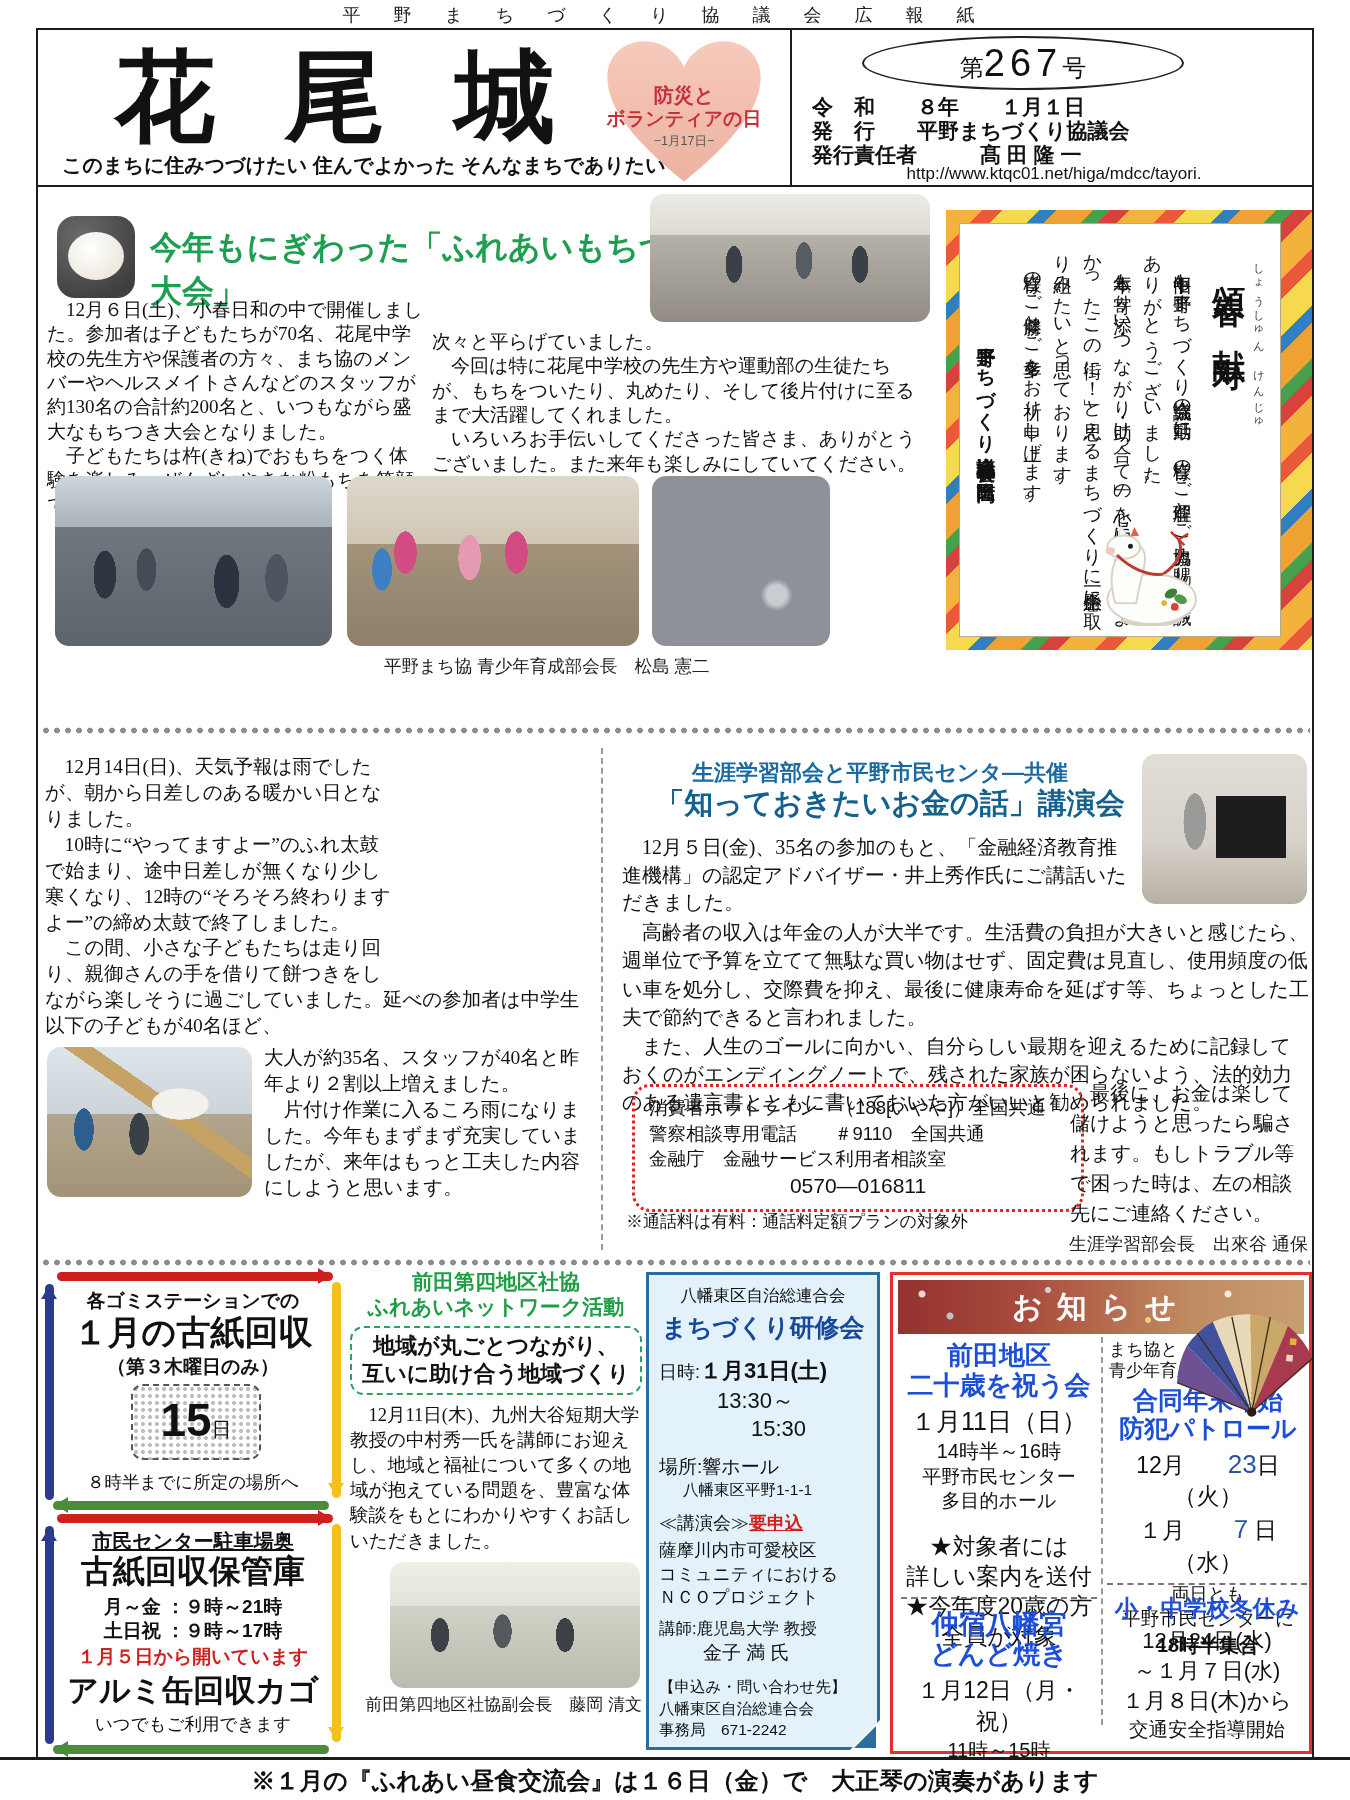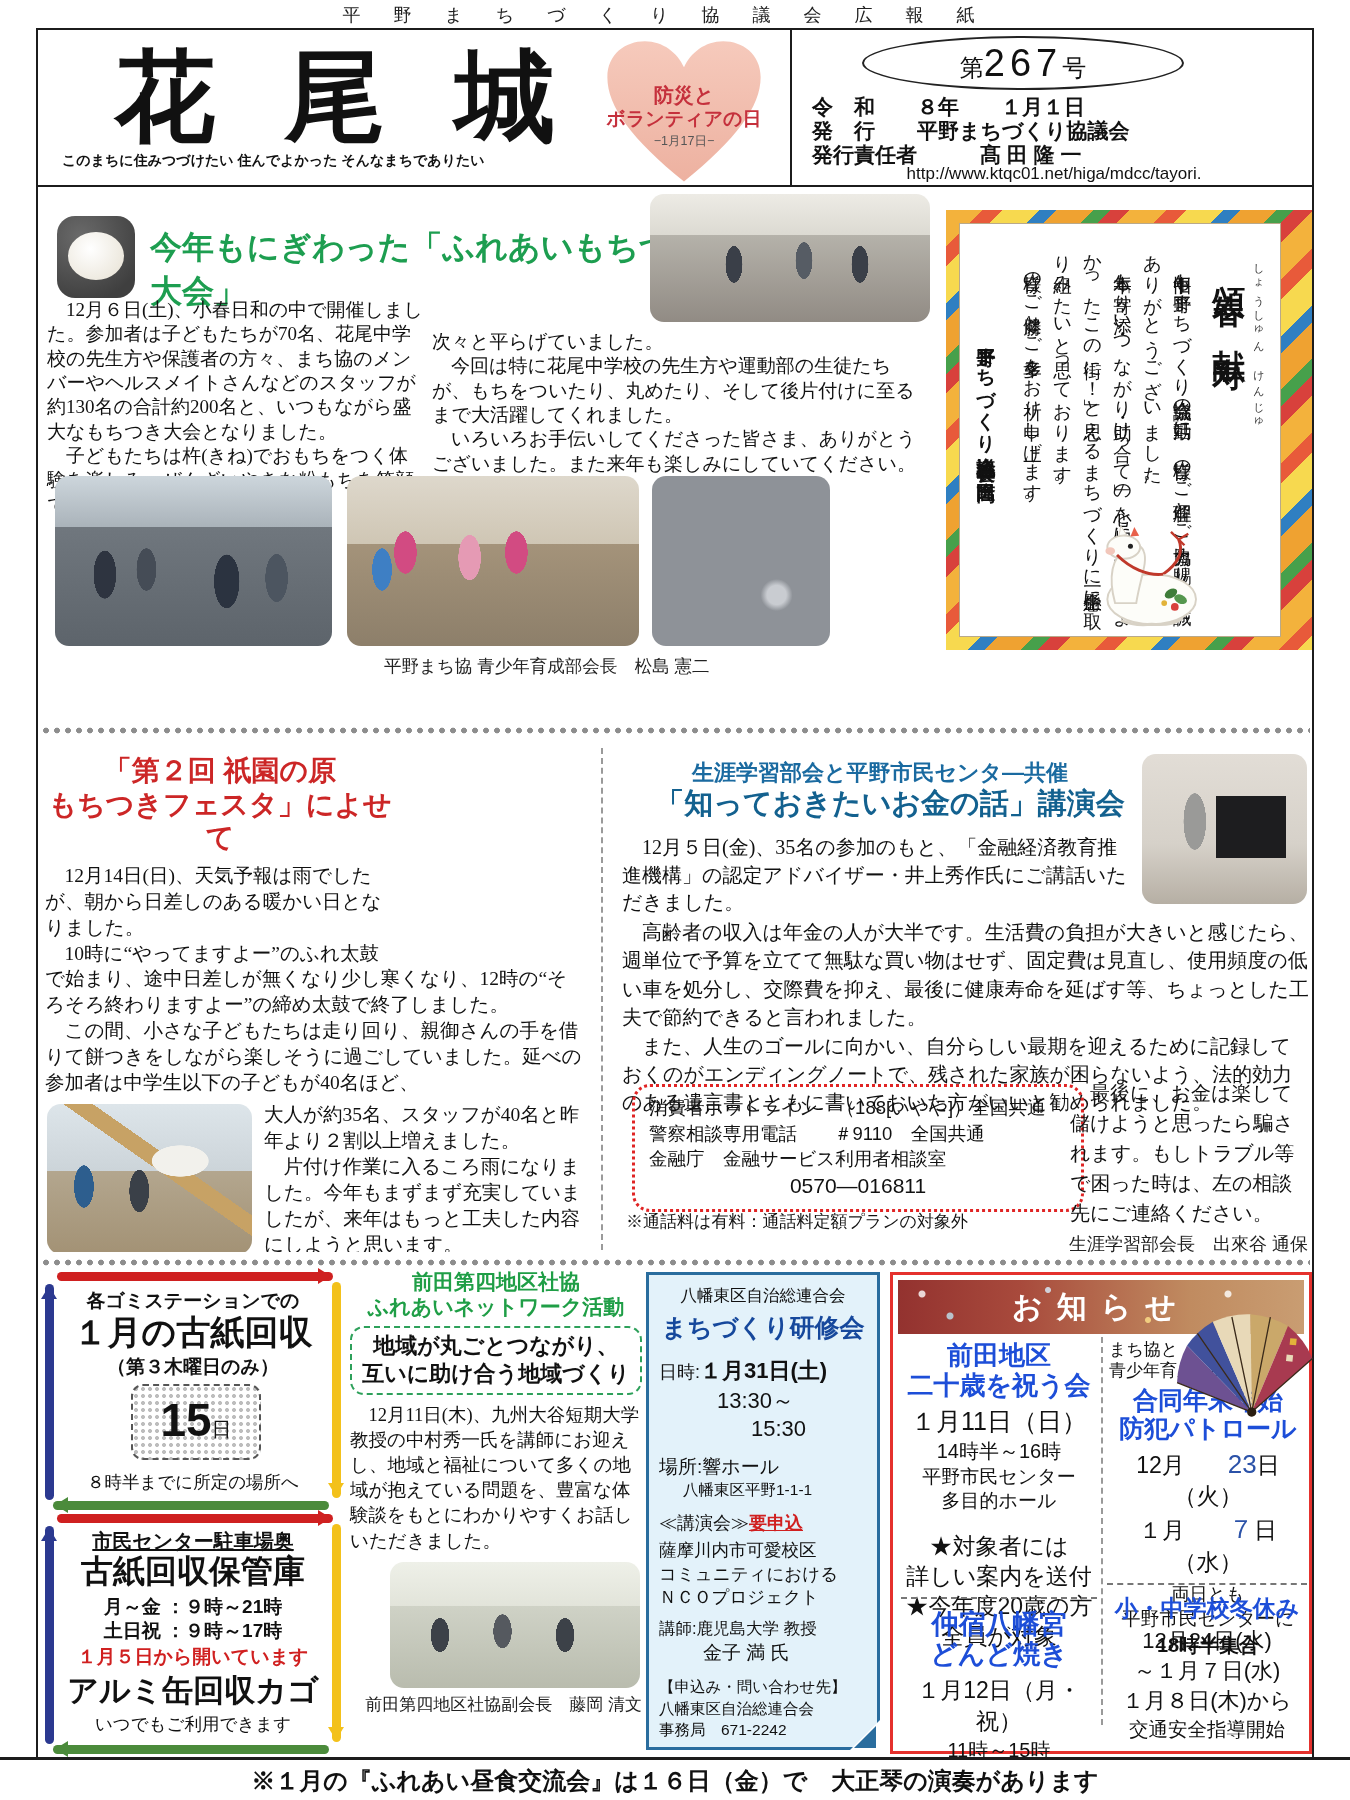--- a/index.html
+++ b/index.html
@@ -11,21 +11,21 @@
   .ctr{text-align:center;}
   .rt{text-align:right;}
   .hline{position:absolute;background:#1c1c1c;}
   .vline{position:absolute;background:#1c1c1c;}
   .dotsep{position:absolute;height:9px;background-image:radial-gradient(circle 2.6px at 4px 4.5px,#8d8d8d 2.6px,transparent 3.2px);background-size:11px 9px;background-repeat:repeat-x;}
   .vdash{position:absolute;border-left:2.5px dashed #9a9a9a;}
   .cap{font-size:17.5px;color:#222;}
   
   .topstrip{font-size:18px;letter-spacing:33px;text-align:center;color:#222;}
   .mast-title{font-family:"DejaVu Serif",serif;font-weight:700;font-size:100px;letter-spacing:70px;line-height:1.04;text-align:center;}
-  .tagline{font-size:14px;font-weight:700;}
+  .tagline{font-size:20px;font-weight:700;}
   .heart-badge svg{position:absolute;inset:0;width:100%;height:100%;}
   .heart-t{position:absolute;width:100%;text-align:center;font-weight:700;color:#c5303c;}
   .issue-oval{border:2px solid #222;border-radius:50%;text-align:center;}
   .issue-no{font-size:38px;letter-spacing:5px;}
   .issue-fix{font-size:24px;}
   .inforow{font-size:21px;font-weight:600;line-height:24px;}
   .url{font-size:17px;text-align:center;}
   
   .mochi-icon{background:radial-gradient(circle at 30% 25%,#6a6a6a,#3f3f3f 80%);border-radius:18px;}
   .mochi-icon::after{content:"";position:absolute;left:11px;top:16px;width:56px;height:48px;border-radius:50%;
@@ -205,22 +205,20 @@
       <circle cx="97" cy="80" r="3" fill="#e2b33a"></circle>
       <path d="M52 98 Q66 104 84 102 Q104 104 116 96" stroke="#d8d2c6" stroke-width="3" fill="none"></path>
     </svg>
   </div>
 </div>
 
 <div class="dotsep" style="left:42px;top:726px;width:1268px;"></div>
 
 <div class="abs" style="left:45px;top:746px;width:540px;height:506px;overflow:hidden;">
   <div class="ph ph-usu" style="float:right;width:180px;height:212px;margin:0 0 6px 10px;"></div>
-  <div class="h-red ctr pre" style="padding-top:8px;">「第２回 祇園の原
-もちつきフェスタ」によせて</div>
   <div class="bodytx serif pre" style="font-size:19.5px;line-height:1.33;margin-top:8px;">　12月14日(日)、天気予報は雨でしたが、朝から日差しのある暖かい日となりました。
 　10時に“やってますよー”のふれ太鼓で始まり、途中日差しが無くなり少し寒くなり、12時の“そろそろ終わりますよー”の締め太鼓で終了しました。
 　この間、小さな子どもたちは走り回り、親御さんの手を借りて餅つきをしながら楽しそうに過ごしていました。延べの参加者は中学生以下の子どもが40名ほど、</div>
   <div class="ph ph-tent" style="float:left;width:205px;height:150px;margin:8px 12px 4px 2px;"></div>
   <div class="bodytx serif pre" style="font-size:19.5px;line-height:1.33;margin-top:6px;">大人が約35名、スタッフが40名と昨年より２割以上増えました。
 　片付け作業に入るころ雨になりました。今年もまずまず充実していましたが、来年はもっと工夫した内容にしようと思います。</div>
 
 </div>
 
 <div class="vdash" style="left:601px;top:748px;height:502px;"></div>

